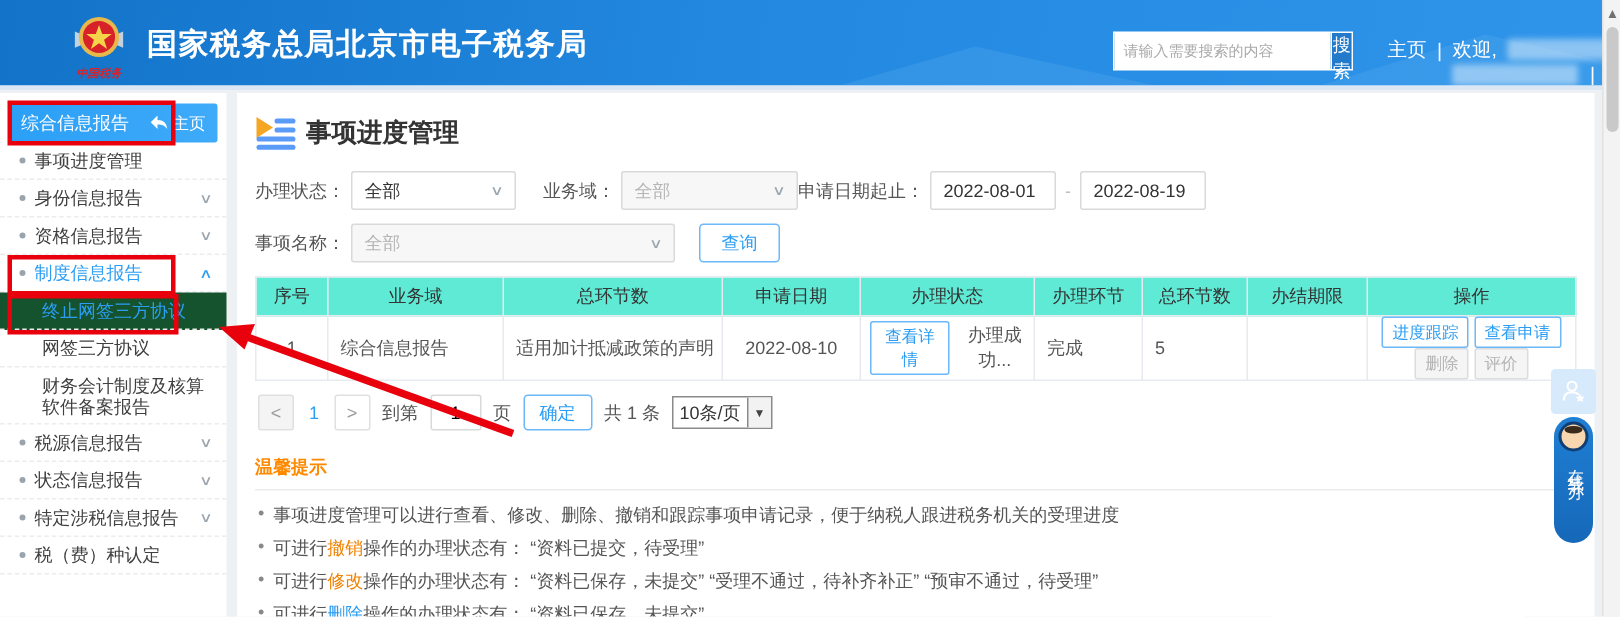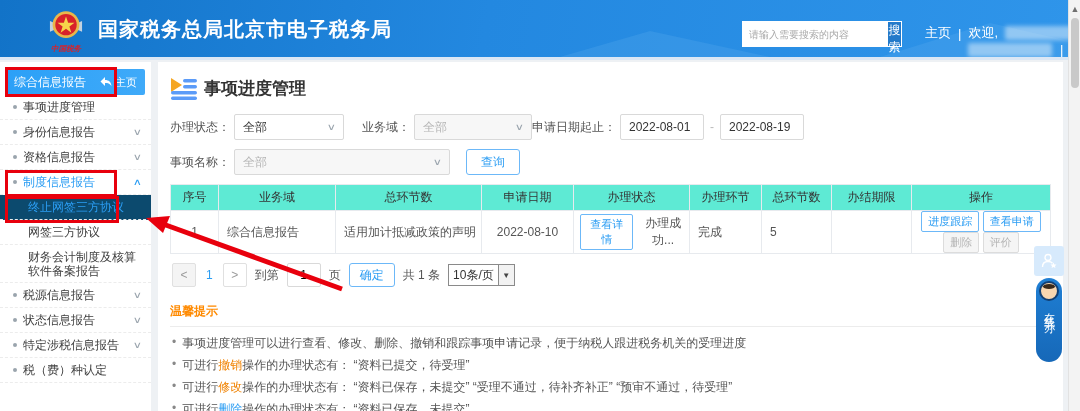--- a/index.html
+++ b/index.html
@@ -36,21 +36,21 @@
   .side-item { height:25px; display:flex; align-items:center; gap:6px; padding:0 10px 0 13px;
     border-bottom:1px dashed #ececec; color:#404040; cursor:pointer; }
   .side-item .bullet { width:4px; height:4px; border-radius:50%; background:#9aa4ad; flex:0 0 auto; }
   .side-item .lbl { flex:1; }
   .chev { color:#9aa4ad; font-size:9px; transform:scaleX(1.4); }
   .side-item.sect-active { color:#2b9df3; }
   .side-item.sect-active .chev { color:#2b9df3; }
   .sub-item { height:25px; display:flex; align-items:center; padding:0 8px 0 28px;
     border-bottom:1px dashed #ececec; color:#404040; cursor:pointer; }
   .sub-item.two-line { height:38px; line-height:14px; align-items:center;justify-content:center; }
-  .sub-item.sub-active { background:#0c4a6e; color:#2b9df3; }
+  .sub-item.sub-active { background:#14532d; color:#2b9df3; }
 
   
   #card { position:absolute; left:158px; top:62px; width:905px; height:349px; background:#fff; padding:14px 12px 0 12px; overflow:hidden; }
   #page-title-row { display:flex; align-items:center; gap:6px; margin-bottom:14px; }
   #page-title { font-size:17px; font-weight:600; color:#333; }
 
   .filters { font-size:12px; color:#555; }
   .f-row { display:flex; align-items:center; margin-bottom:9px; }
   .f-label { margin-right:4px; white-space:nowrap; }
   .sel { height:26px; border:1px solid #d9d9d9; border-radius:2px; display:flex; align-items:center;

